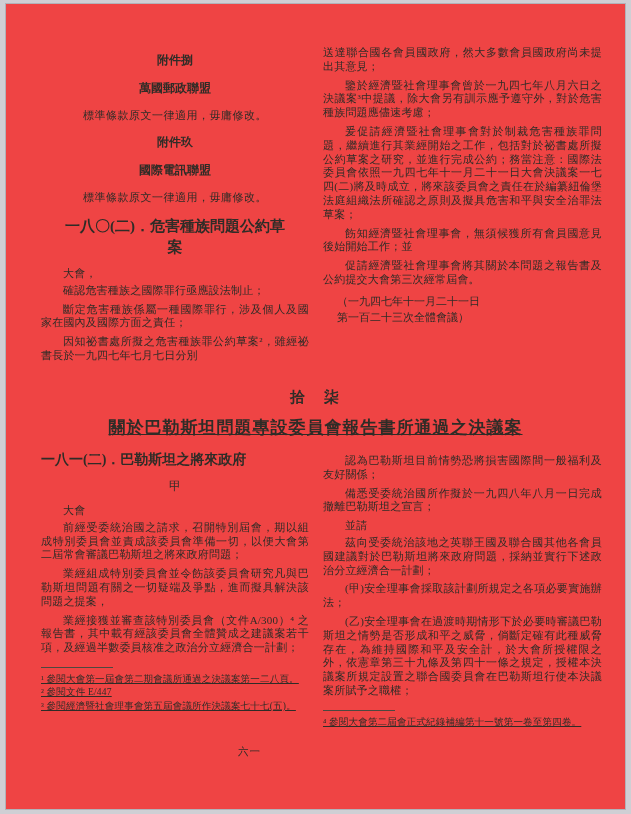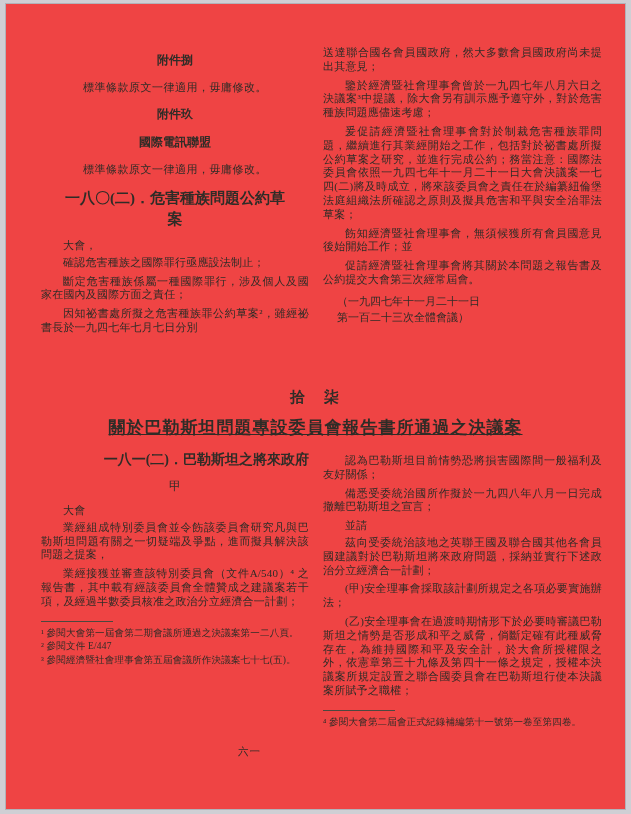--- a/index.html
+++ b/index.html
@@ -28,58 +28,59 @@
 
   .h-annex { font-size: 12px; font-weight: bold; text-align: center; margin: 8px 0 11px; }
   .h-org   { font-size: 12px; font-weight: bold; text-align: center; margin: 0 0 11px; }
   .note    { font-size: 11px; text-align: center; margin: 0 0 11px; letter-spacing: 0.5px; }
 
   .res-title {
     font-size: 15px; font-weight: bold; text-align: center;
     line-height: 21px; max-width: 226px; margin: 10px auto 9px;
   }
   .res-title2 {
-    font-size: 14px; font-weight: bold; text-align: right;
+    font-size: 14px; font-weight: bold; text-align: left;
     line-height: 19px; margin: 0 0 9px;
   }
   .part-label { font-size: 12px; text-align: center; margin: 0 0 9px; }
 
   .para {
     font-size: 11px; line-height: 13.8px;
     text-align: justify; text-indent: 2em;
     margin: 0 0 5px; letter-spacing: 0.2px;
   }
   .para.no-indent { text-indent: 0; }
   .para.opening { text-align: left; margin-bottom: 3px; }
 
   .closing { font-size: 11px; line-height: 16px; text-align: left; margin-top: 6px; padding-left: 14px; }
 
   .sec-num   { font-size: 15px; font-weight: bold; margin-bottom: 9px; letter-spacing: 2px; }
   .sec-title { font-size: 17px; font-weight: bold; letter-spacing: 1px; text-decoration: underline; }
 
-  .footnotes { margin-top: 12px; }
+  .footnotes { margin-top: 12px; text-decoration: underline; }
   .fn-rule { width: 72px; border-top: 1px solid #4c483f; margin: 2px 0 5px; }
   .fn {
     font-size: 9.5px; line-height: 12.5px;
     padding-left: 13px; text-indent: -13px;
     margin: 0 0 1px; text-align: justify; letter-spacing: 0.2px;
   }
 
   .page-number {
     position: absolute; left: 232px; top: 741px; width: 120px;
     text-align: left; font-size: 10.5px; letter-spacing: 1px;
   }
 </style>
 </head>
 <body>
 
 <div class="page">
 
   <div class="block col-left-top">
     <div class="h-annex">附件捌</div>
+    <div class="h-org">萬國郵政聯盟</div>
     <div class="note">標準條款原文一律適用，毋庸修改。</div>
     <div class="h-annex">附件玖</div>
     <div class="h-org">國際電訊聯盟</div>
     <div class="note">標準條款原文一律適用，毋庸修改。</div>
     <div class="res-title">一八〇(二)．危害種族問題公約草案</div>
     <p class="para opening">大會，</p>
     <p class="para">確認危害種族之國際罪行亟應設法制止；</p>
     <p class="para">斷定危害種族係屬一種國際罪行，涉及個人及國家在國內及國際方面之責任；</p>
     <p class="para">因知祕書處所擬之危害種族罪公約草案²，雖經祕書長於一九四七年七月七日分別</p>
   </div>
@@ -98,22 +99,23 @@
 
   <div class="block section-head">
     <div class="sec-num">拾　柒</div>
     <div class="sec-title">關於巴勒斯坦問題專設委員會報告書所通過之決議案</div>
   </div>
 
   <div class="block col-left-bot">
     <div class="res-title2">一八一(二)．巴勒斯坦之將來政府</div>
     <div class="part-label">甲</div>
     <p class="para opening">大會</p>
+    <p class="para">前經受委統治國之請求，召開特別屆會，期以組成特別委員會並責成該委員會準備一切，以便大會第二屆常會審議巴勒斯坦之將來政府問題；</p>
     <p class="para">業經組成特別委員會並令飭該委員會研究凡與巴勒斯坦問題有關之一切疑端及爭點，進而擬具解決該問題之提案，</p>
-    <p class="para">業經接獲並審查該特別委員會（文件A/540）⁴ 之報告書，其中載有經該委員會全體贊成之建議案若干項，及經過半數委員核准之政治分立經濟合一計劃；</p>
+    <p class="para">業經接獲並審查該特別委員會（文件A/300）⁴ 之報告書，其中載有經該委員會全體贊成之建議案若干項，及經過半數委員核准之政治分立經濟合一計劃；</p>
     <div class="footnotes">
       <div class="fn-rule"></div>
       <p class="fn">¹ 參閱大會第一屆會第二期會議所通過之決議案第一二八頁。</p>
       <p class="fn">² 參閱文件 E/447</p>
       <p class="fn">³ 參閱經濟暨社會理事會第五屆會議所作決議案七十七(五)。</p>
     </div>
   </div>
 
   <div class="block col-right-bot">
     <p class="para">認為巴勒斯坦目前情勢恐將損害國際間一般福利及友好關係；</p>

